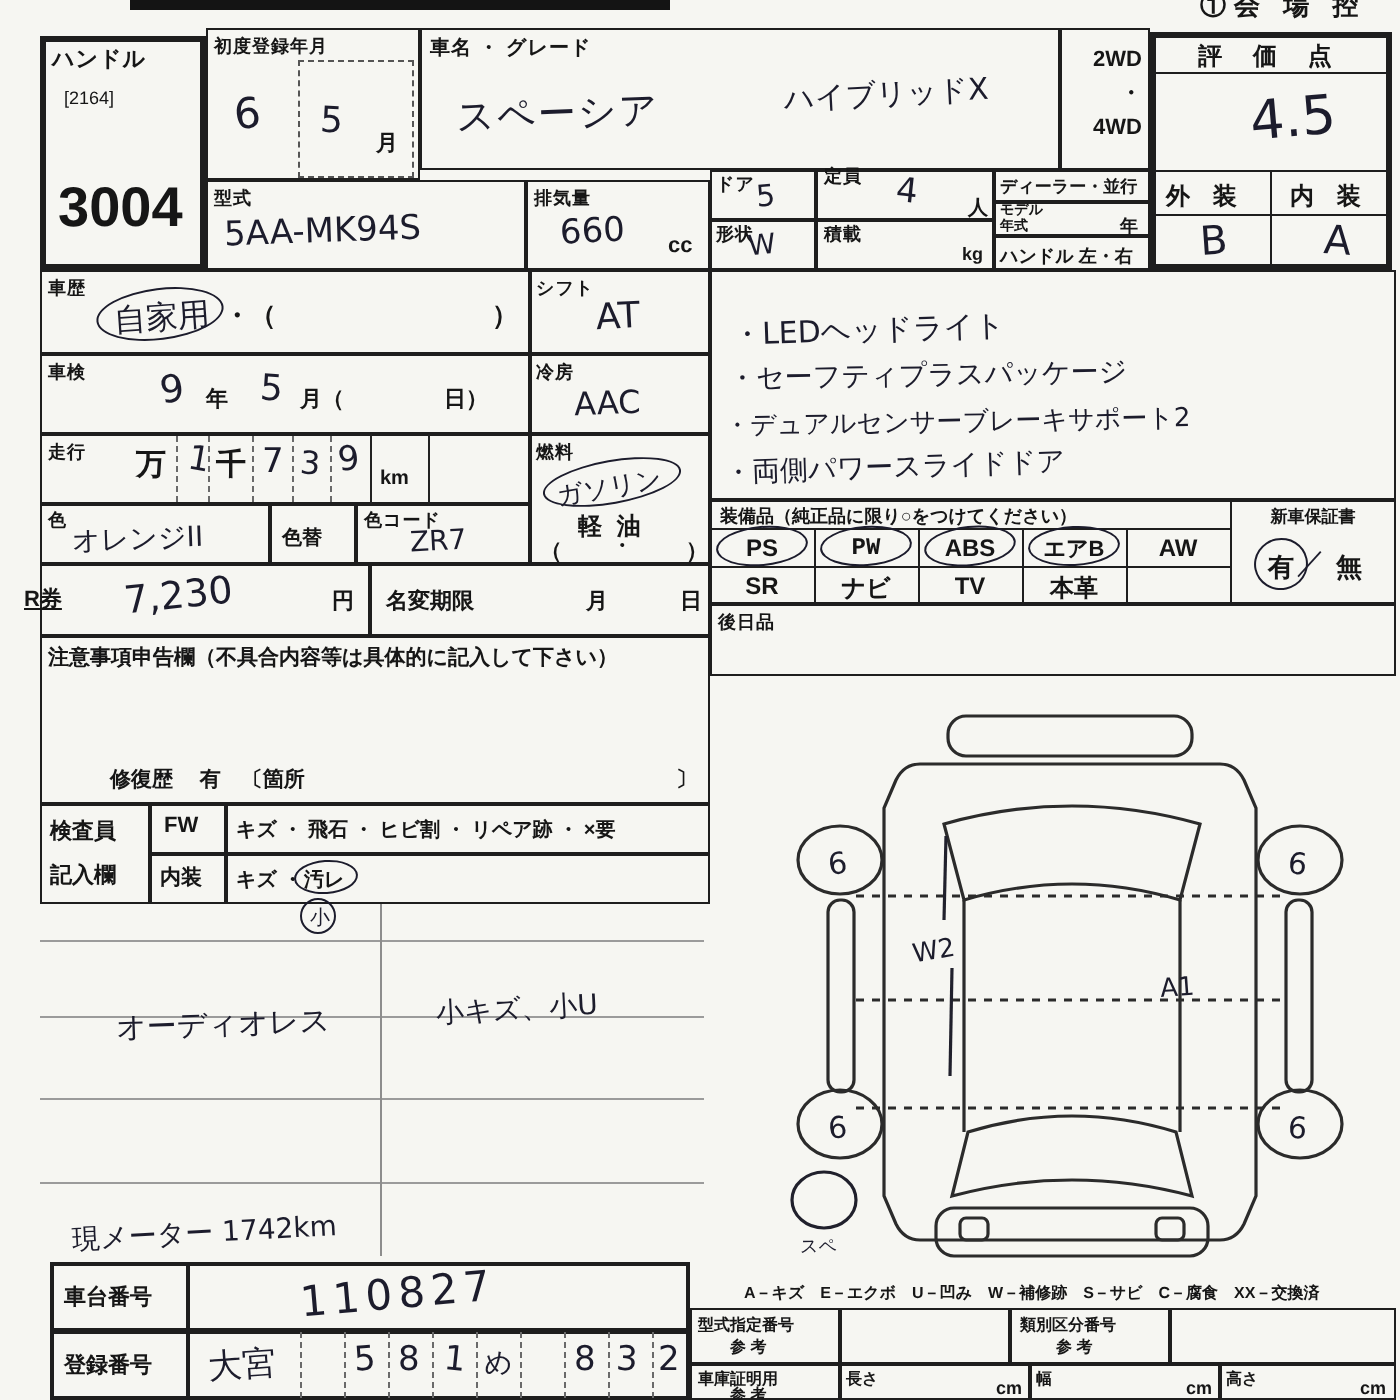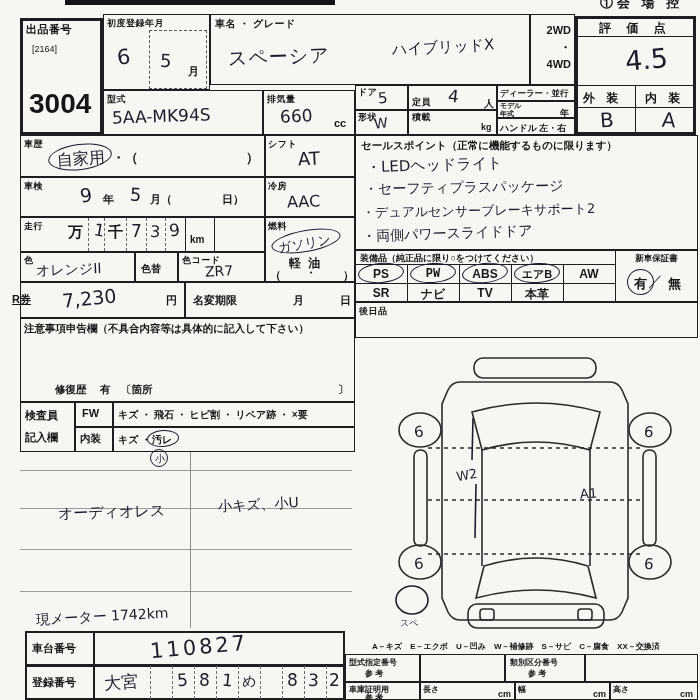--- a/index.html
+++ b/index.html
@@ -24,21 +24,21 @@
 </style>
 </head>
 <body>
 
 <div id="sheet">
 
   <div class="abs" style="left:65px;top:0;width:270px;height:5px;background:#141414;"></div>
   <div class="abs pv" style="left:600px;top:-6px;font-size:13px;letter-spacing:4px;">①会 場 控</div>
 
   <div class="cell thick" style="left:20px;top:18px;width:83px;height:117px;"></div>
-  <div class="lbl" style="left:26px;top:22px;font-size:11px;">出品番号</div>
+  <div class="lbl" style="left:26px;top:22px;font-size:11px;">ハンドル</div>
   <div class="pv" style="left:32px;top:44px;font-size:9px;font-weight:normal;">[2164]</div>
   <div class="pv" style="left:29px;top:88px;font-size:28px;">3004</div>
 
   <div class="cell" style="left:103px;top:14px;width:107px;height:76px;"></div>
   <div class="lbl" style="left:107px;top:17px;">初度登録年月</div>
   <div class="abs" style="left:149px;top:30px;width:56px;height:57px;border:1px dashed #555;"></div>
   <div class="hw" style="left:117px;top:45px;font-size:21px;transform:rotate(-6deg);">6</div>
   <div class="hw" style="left:160px;top:50px;font-size:18px;transform:rotate(3deg);">5</div>
   <div class="pv" style="left:188px;top:64px;font-size:11px;">月</div>
 
@@ -69,21 +69,21 @@
   <div class="hw" style="left:112px;top:106px;font-size:17px;transform:rotate(-2deg);">5AA-MK94S</div>
   <div class="cell" style="left:263px;top:90px;width:92px;height:45px;"></div>
   <div class="lbl" style="left:267px;top:93px;">排気量</div>
   <div class="hw" style="left:280px;top:106px;font-size:17px;transform:rotate(-3deg);">660</div>
   <div class="pv" style="left:334px;top:117px;font-size:11px;">cc</div>
 
   <div class="cell" style="left:355px;top:85px;width:53px;height:25px;"></div>
   <div class="lbl" style="left:358px;top:86px;">ドア</div>
   <div class="hw" style="left:378px;top:89px;font-size:15px;transform:rotate(-5deg);">5</div>
   <div class="cell" style="left:408px;top:85px;width:89px;height:25px;"></div>
-  <div class="lbl" style="left:412px;top:96px;">定員</div>
+  <div class="lbl" style="left:412px;top:82px;">定員</div>
   <div class="hw" style="left:448px;top:86px;font-size:17px;transform:rotate(6deg);">4</div>
   <div class="pv" style="left:484px;top:97px;font-size:10px;">人</div>
   <div class="cell" style="left:497px;top:85px;width:78px;height:16px;"></div>
   <div class="pv" style="left:500px;top:88px;font-size:8.5px;">ディーラー・並行</div>
   <div class="cell" style="left:355px;top:110px;width:53px;height:25px;"></div>
   <div class="lbl" style="left:358px;top:111px;">形状</div>
   <div class="hw" style="left:374px;top:115px;font-size:14px;transform:rotate(-6deg);">W</div>
   <div class="cell" style="left:408px;top:110px;width:89px;height:25px;"></div>
   <div class="lbl" style="left:412px;top:111px;">積載</div>
   <div class="pv" style="left:481px;top:122px;font-size:9px;">kg</div>
@@ -175,21 +175,20 @@
   <div class="cell" style="left:75px;top:427px;width:38px;height:25px;"></div>
   <div class="pv" style="left:80px;top:432px;font-size:10.5px;">内装</div>
   <div class="cell" style="left:113px;top:427px;width:242px;height:25px;"></div>
   <div class="pv" style="left:118px;top:433px;font-size:10px;">キズ ・</div>
   <div class="pv" style="left:152px;top:433px;font-size:10px;">汚レ</div>
   <div class="circ" style="left:147px;top:430px;width:32px;height:17px;transform:rotate(-4deg);"></div>
   <div class="circ" style="left:150px;top:449px;width:18px;height:18px;"></div>
   <div class="hw" style="left:155px;top:452px;font-size:10px;">小</div>
 
   <div class="cell" style="left:355px;top:135px;width:343px;height:115px;"></div>
-  <div class="pv" style="left:361px;top:139px;font-size:10.5px;">セールスポイント（正常に機能するものに限ります）</div>
   <div class="hw" style="left:366px;top:156px;font-size:15px;transform:rotate(-2deg);">・LEDヘッドライト</div>
   <div class="hw" style="left:364px;top:179px;font-size:14px;transform:rotate(-1deg);">・セーフティプラスパッケージ</div>
   <div class="hw" style="left:362px;top:202px;font-size:13px;transform:rotate(-1deg);">・デュアルセンサーブレーキサポート2</div>
   <div class="hw" style="left:362px;top:225px;font-size:14px;transform:rotate(-2deg);">・両側パワースライドドア</div>
 
   <div class="cell" style="left:355px;top:250px;width:343px;height:52px;"></div>
   <div class="pv" style="left:360px;top:252px;font-size:9px;">装備品（純正品に限り○をつけてください）</div>
   <div class="hline" style="left:355px;top:264px;width:260px;border-top:1.5px solid #1e1e1e;"></div>
   <div class="hline" style="left:355px;top:283px;width:260px;border-top:1.5px solid #1e1e1e;"></div>
   <div class="vline" style="left:407px;top:264px;height:38px;border-left:1.5px solid #1e1e1e;"></div>

